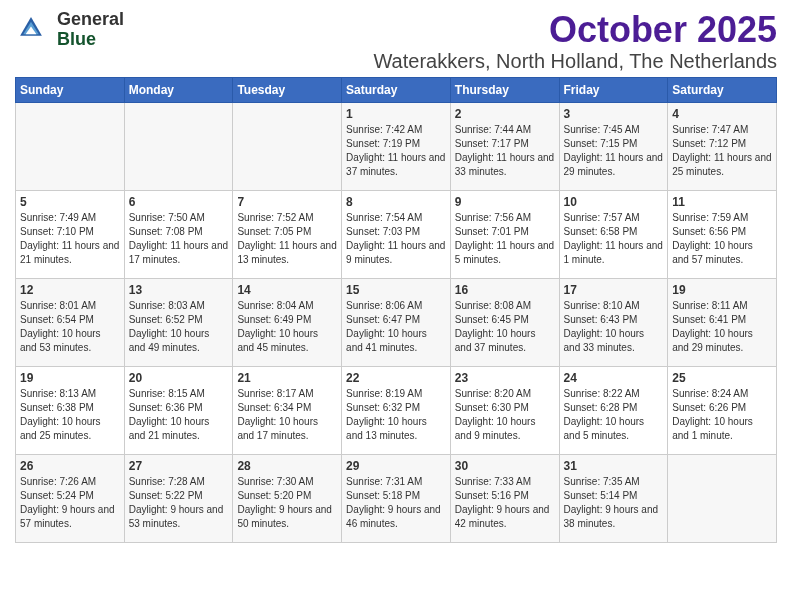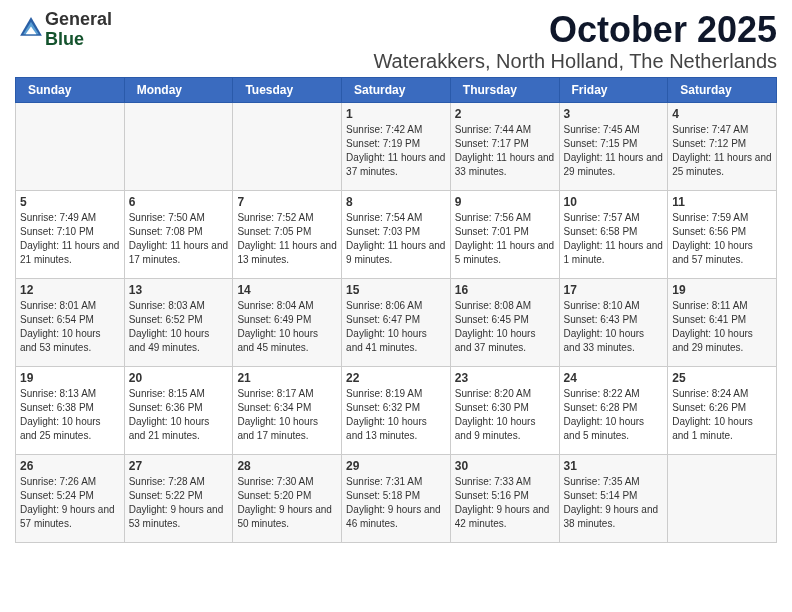--- a/index.html
+++ b/index.html
@@ -12,59 +12,59 @@
     }
     .header {
       display: flex;
       align-items: flex-start;
       justify-content: space-between;
       margin-bottom: 4px;
     }
     .logo {
       display: flex;
       align-items: center;
-      gap: 0;
+      gap: 12px;
     }
     .logo-text {
       font-size: 18px;
       font-weight: bold;
       line-height: 1.1;
     }
     .logo-general { color: #333; }
     .logo-blue { color: #14532d; }
     .logo-icon {
       width: 28px;
       height: 28px;
       margin-left: 2px;
     }
     .title-block {
       text-align: right;
     }
     .month-title {
       font-size: 36px;
       font-weight: bold;
-      color: #0f172a;
+      color: #4c1d95;
       line-height: 1.1;
     }
     .location-title {
       font-size: 20px;
       color: #444;
       font-weight: normal;
     }
     table {
       width: 100%;
       border-collapse: collapse;
       table-layout: fixed;
     }
     thead th {
       background-color: #3a6bbf;
       color: #fff;
       font-size: 12px;
       font-weight: bold;
-      padding: 5px 12px;
+      padding: 5px 4px;
       text-align: left;
       border: 1px solid #2a5aaa;
     }
     tbody td {
       border: 1px solid #ccc;
       vertical-align: top;
       padding: 4px 4px;
       font-size: 10.5px;
       color: #333;
       height: 88px;

